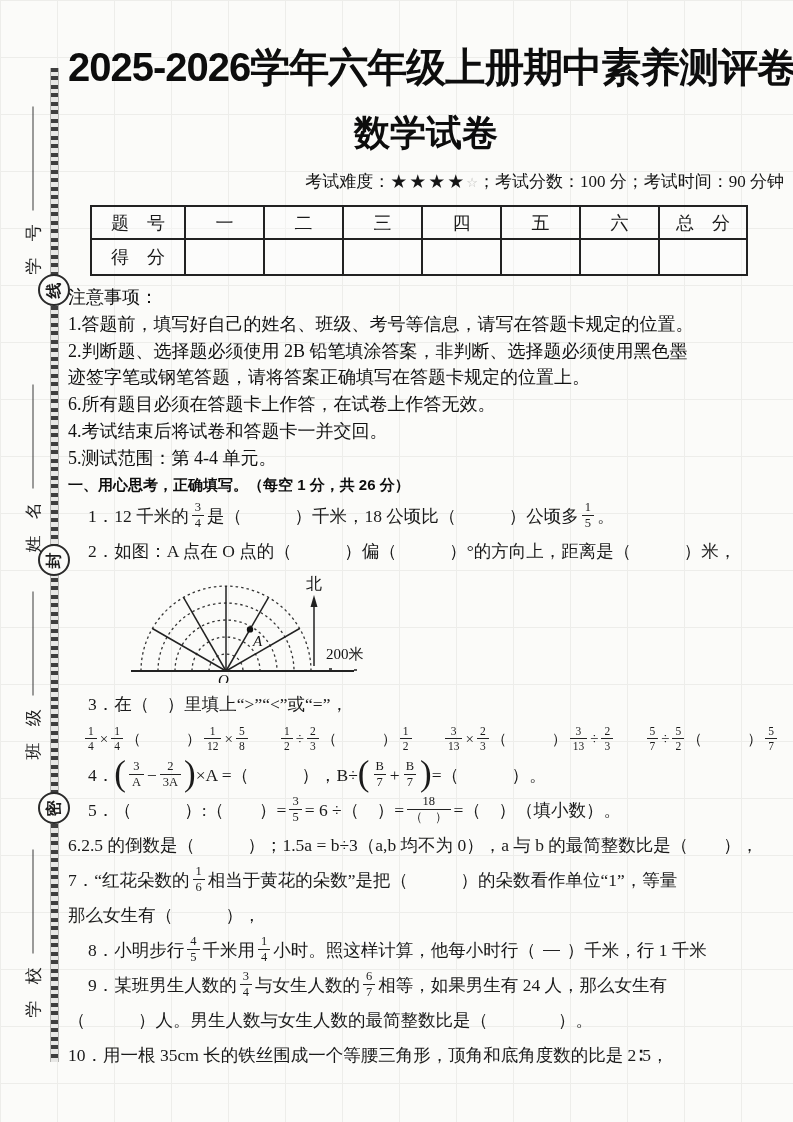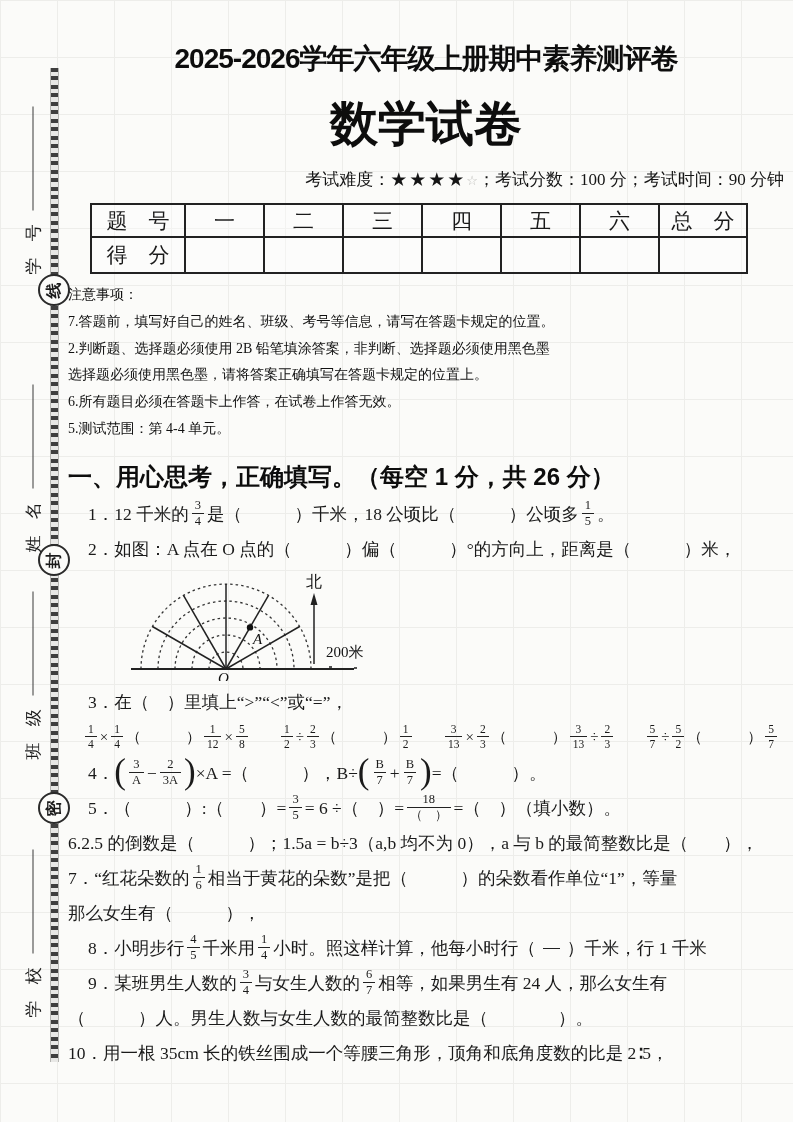--- a/index.html
+++ b/index.html
@@ -26,41 +26,41 @@
   .seal-circle span{transform:rotate(-90deg);font-size:16px;font-weight:bold;}
   .seal-label{
     position:absolute;height:22px;display:flex;align-items:center;
     transform:rotate(-90deg);white-space:nowrap;font-size:17px;letter-spacing:6px;
   }
   .seal-label .fill-line{display:inline-block;width:104px;height:0;border-bottom:1.5px solid #3a3a3a;margin-left:8px;}
   
   .content{position:absolute;left:68px;top:40px;width:716px;}
   .title{
     font-family:"Liberation Sans","DejaVu Sans",sans-serif;font-weight:900;
-    font-size:28px;letter-spacing:-1px;text-align:center;white-space:nowrap;color:#0d0d0d;
+    font-size:40px;letter-spacing:-1px;text-align:center;white-space:nowrap;color:#0d0d0d;
   }
   .subtitle{
     font-family:"Liberation Sans","DejaVu Sans",sans-serif;font-weight:900;
-    font-size:48px;text-align:center;margin-top:14px;color:#0d0d0d;
+    font-size:36px;text-align:center;margin-top:14px;color:#0d0d0d;
   }
   .meta{font-size:17px;text-align:right;margin-top:12px;color:#151515;}
   .meta .stars{letter-spacing:2px;font-size:19px;vertical-align:-1px;}
   .meta .star-ghost{color:#bdbdba;font-size:13px;}
   
   table.score{border-collapse:collapse;margin:12px 0 0 22px;table-layout:fixed;}
-  table.score td{border:2px solid #222;text-align:center;font-size:21px;padding:0;background:rgba(255,255,255,.35);}
+  table.score td{border:2px solid #222;text-align:center;font-size:18px;padding:0;background:rgba(255,255,255,.35);}
   table.score tr.hd td{height:31px;}
   table.score tr.sc td{height:34px;}
   
-  .notes{margin-top:8px;font-size:14px;line-height:26.8px;color:#111;}
+  .notes{margin-top:8px;font-size:18px;line-height:26.8px;color:#111;}
   .notes div{margin:0;}
   
   .sec-heading{
     font-family:"Liberation Sans","DejaVu Sans",sans-serif;font-weight:bold;
-    font-size:24px;margin-top:18px;color:#0d0d0d;
+    font-size:15px;margin-top:4px;color:#0d0d0d;
   }
   
   .questions{margin-top:4px;}
   .qline{line-height:35px;font-size:17.5px;white-space:nowrap;}
   .qline.ind{padding-left:20px;}
   .frac{display:inline-flex;flex-direction:column;align-items:center;line-height:1.05;
         font-size:12.5px;vertical-align:middle;margin:0 3px;position:relative;top:-2px;}
   .frac .num{padding:0 3px 1px;}
   .frac .den{border-top:1.3px solid #222;padding:1px 3px 0;}
   .bigp{font-size:200%;font-weight:400;vertical-align:-4px;line-height:0;letter-spacing:0;}
@@ -135,24 +135,25 @@
             <td></td>
             <td></td>
             <td></td>
           </tr>
         </tbody>
     </table>
 
     <div class="notes">
       <div>注意事项：</div>
       <div id="notes-items">
-          <div>7.答题前，填写好自己的姓名、班级、考号等信息，请写在答题卡规定的位置。</div>
+          <div>1.答题前，填写好自己的姓名、班级、考号等信息，请写在答题卡规定的位置。</div>
           <div>2.判断题、选择题必须使用 2B 铅笔填涂答案，非判断、选择题必须使用黑色墨</div>
-          <div>选择题必须使用黑色墨，请将答案正确填写在答题卡规定的位置上。</div>
+          <div>迹签字笔或钢笔答题，请将答案正确填写在答题卡规定的位置上。</div>
           <div>6.所有题目必须在答题卡上作答，在试卷上作答无效。</div>
+          <div>4.考试结束后将试卷和答题卡一并交回。</div>
           <div>5.测试范围：第 4-4 单元。</div>
         </div>
     </div>
 
     <div class="sec-heading">一、用心思考，正确填写。（每空 1 分，共 26 分）</div>
 
     <div class="questions" id="questions">
         <div class="q">
           <div class="qline ind">1．12 千米的<span class="frac">
               <span class="num">3</span>

